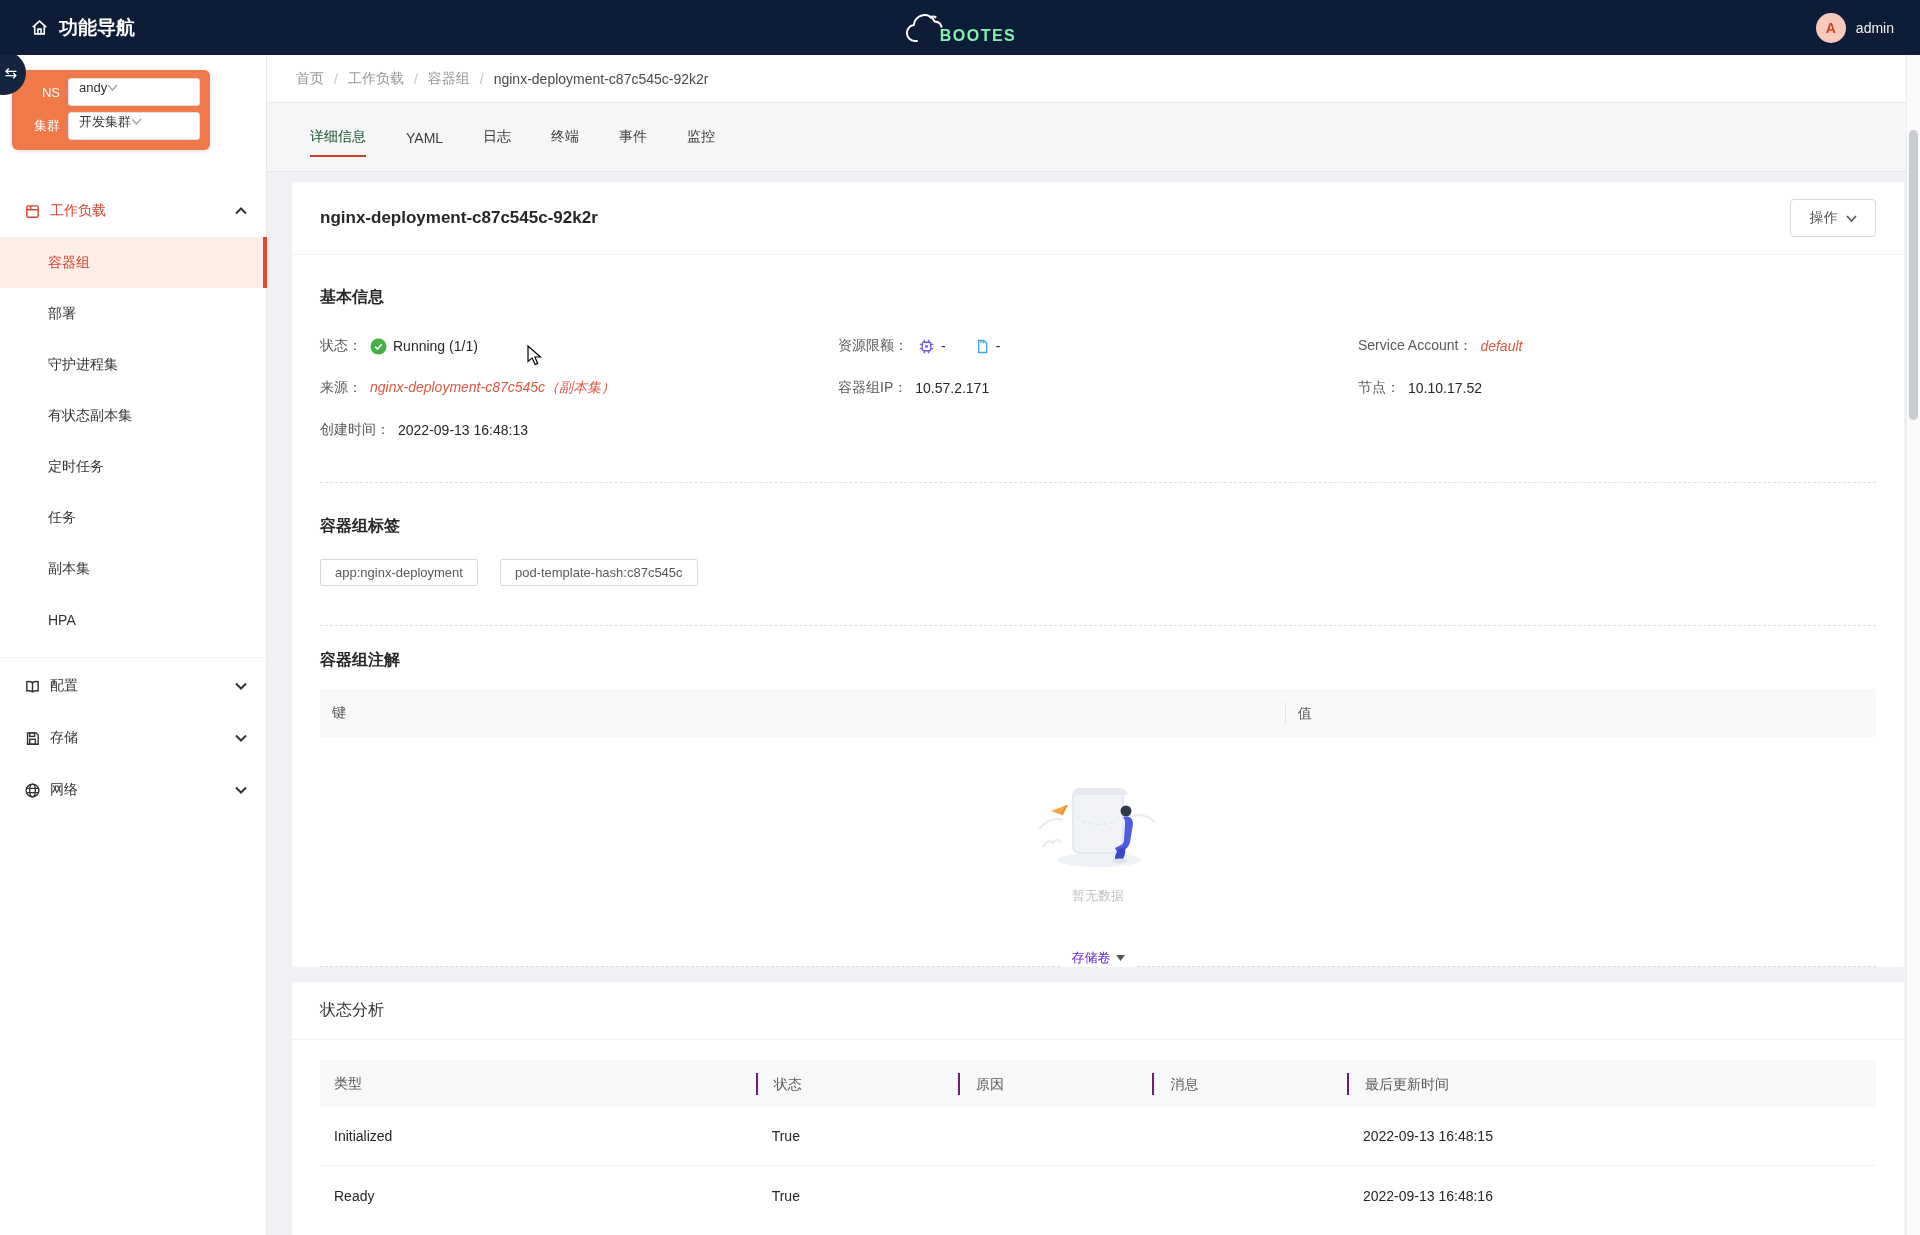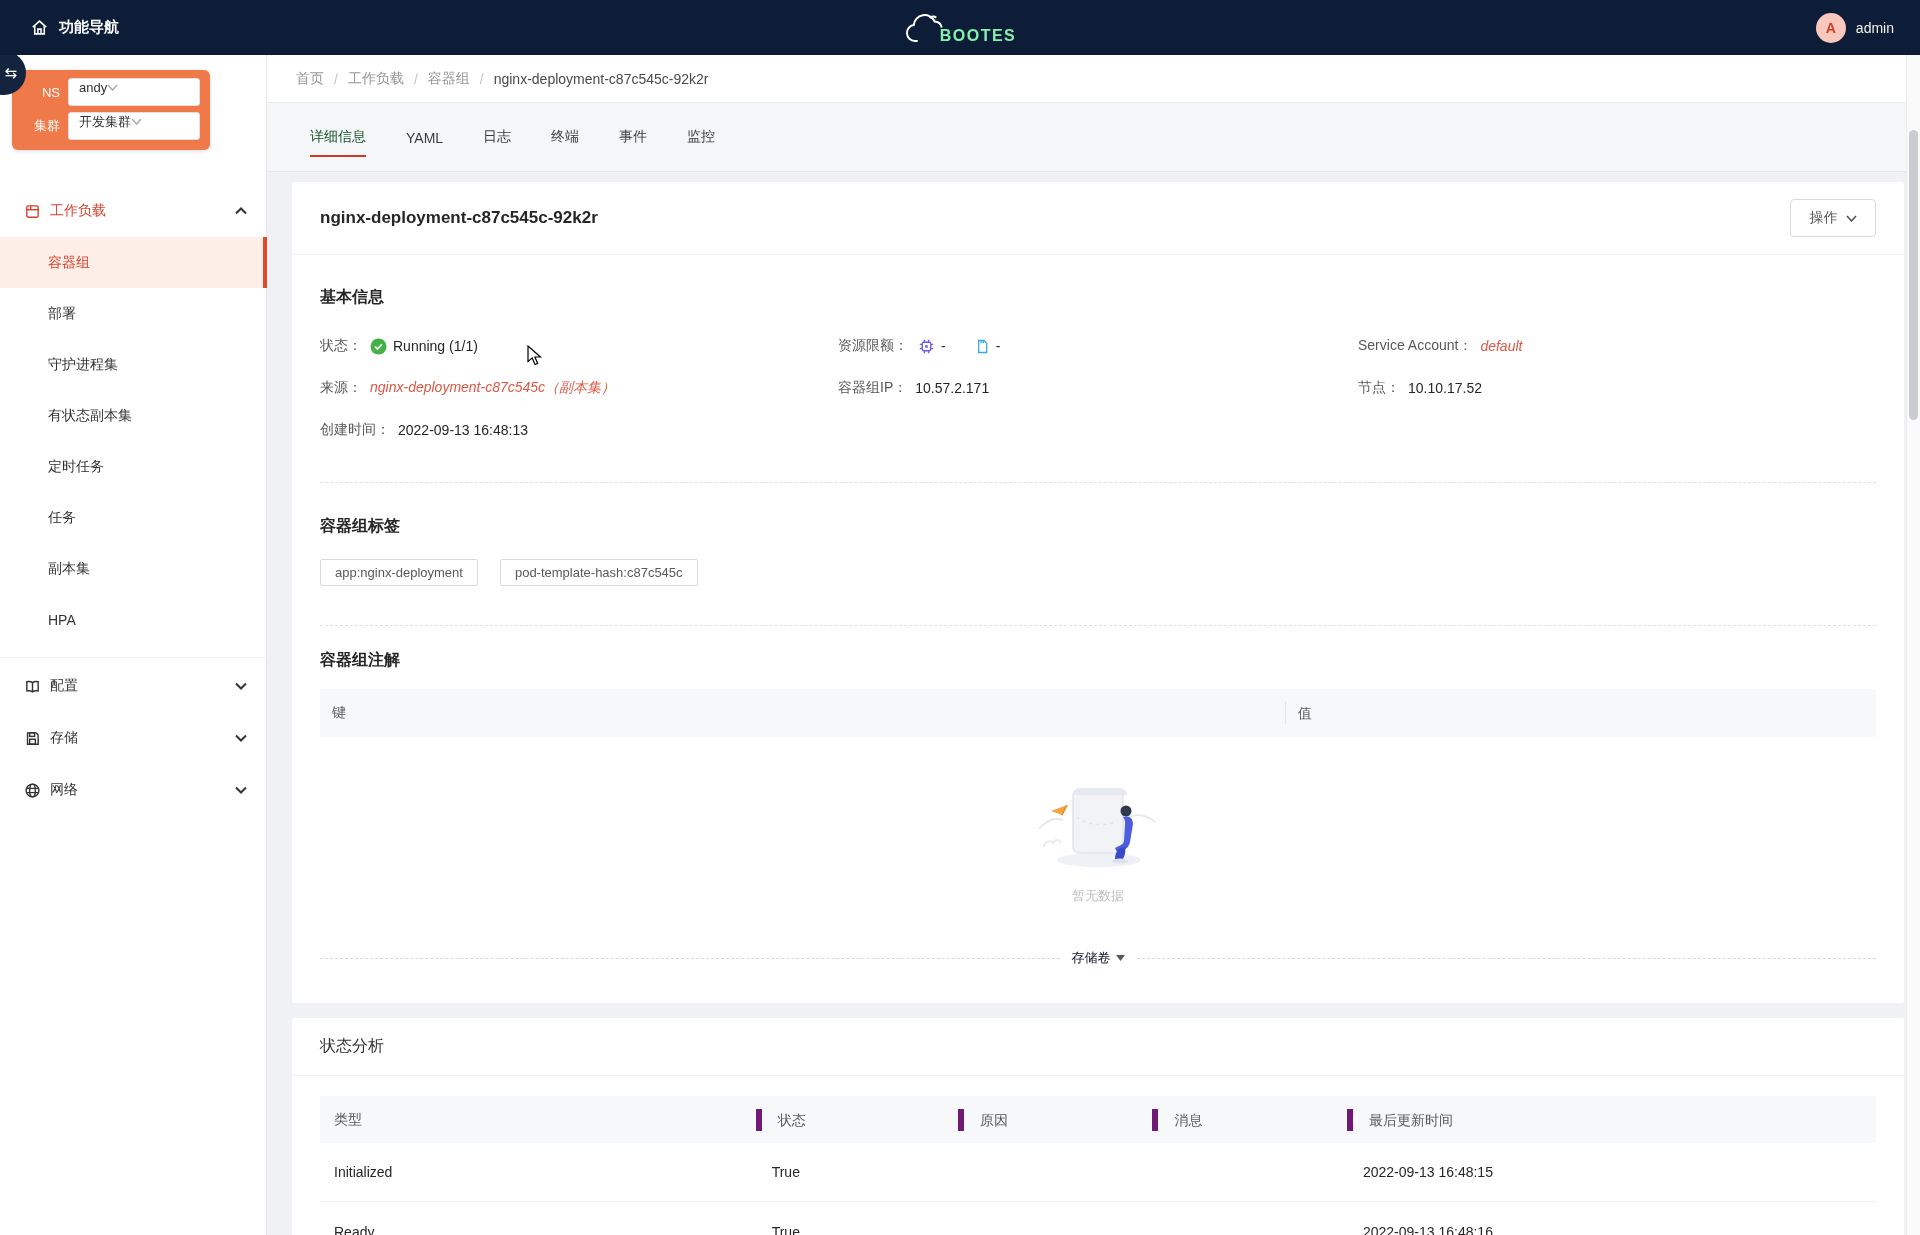--- a/index.html
+++ b/index.html
@@ -1,21 +1,21 @@
 <!DOCTYPE html>
 <html><head>
 <meta charset="utf-8">
 <style>
   * { margin:0; padding:0; box-sizing:border-box; }
   html,body { width:1920px; height:1235px; overflow:hidden; }
   body { font-family:"Liberation Sans","DejaVu Sans",sans-serif; background:#f0f1f4; color:#262626; position:relative; }
 
   
   .topbar { position:absolute; left:0; top:0; width:1920px; height:55px; background:#0d1d38; display:flex; align-items:center; z-index:30; }
-  .topbar .nav-left { display:flex; align-items:center; gap:10px; color:#fff; font-size:15px; font-weight:bold; margin-left:30px; cursor:pointer; }
+  .topbar .nav-left { display:flex; align-items:center; gap:10px; color:#fff; font-size:19px; font-weight:bold; margin-left:30px; cursor:pointer; }
   .topbar .logo { position:absolute; left:50%; top:50%; transform:translate(-50%,-50%); display:flex; align-items:flex-end; color:#86efac; }
   .topbar .user { position:absolute; right:26px; top:0; height:55px; display:flex; align-items:center; gap:10px; color:#f5f0e8; font-size:14px; cursor:pointer; }
   .avatar { width:30px; height:30px; border-radius:50%; background:#f8c8bd; color:#d43b22; font-weight:bold; font-size:14px; display:flex; align-items:center; justify-content:center; }
 
   
   .sidebar { position:absolute; left:0; top:55px; width:267px; height:1180px; background:#fff; border-right:1px solid #e8e8e8; z-index:20; }
   .collapse-btn { position:absolute; left:-18px; top:-4px; width:44px; height:44px; border-radius:50%; background:#14243f; color:#fff; font-size:15px; display:flex; align-items:center; justify-content:flex-end; padding-right:9px; cursor:pointer; z-index:40; }
   .cluster-panel { position:absolute; left:12px; top:15px; width:198px; background:#f0794a; border-radius:6px; padding:8px 10px 10px 8px; box-shadow:0 1px 4px rgba(0,0,0,.15); }
   .cp-row { display:flex; align-items:center; margin-top:6px; }
   .cp-row:first-child { margin-top:0; }
@@ -74,37 +74,37 @@
   .tag { padding:5px 14px; border:1px solid #d9d9d9; border-radius:2px; font-size:13px; color:#595959; background:#fff; }
 
   .annot-sec { padding-top:24px; }
   .annot-sec .section-heading { margin-bottom:18px; }
   .annot-header { display:flex; background:#f7f8fa; height:48px; align-items:center; font-size:14px; color:#595959; }
   .annot-header .col-key { width:62%; padding-left:12px; }
   .annot-header .col-val { flex:1; padding-left:12px; border-left:1px solid #e3e4e8; height:22px; line-height:22px; }
   .empty-block { padding:40px 0 26px; display:flex; flex-direction:column; align-items:center; }
   .empty-text { margin-top:10px; font-size:13px; color:#bfbfbf; }
 
-  .expander { display:flex; align-items:center; font-size:13px; color:#0f172a; margin:18px 0 0; padding-bottom:36px; cursor:pointer; }
+  .expander { display:flex; align-items:flex-end; font-size:13px; color:#6d28d9; margin:18px 0 0; cursor:pointer; }
   .expander::before,.expander::after { content:""; flex:1; border-top:1px dashed #d9d9d9; }
   .expander .exp-label { display:flex; align-items:center; gap:5px; margin:0 12px; }
 
   
   .card-status { margin-top:15px; min-height:350px; }
   .status-heading-row { height:58px; display:flex; align-items:center; padding:0 28px; border-bottom:1px solid #f0f0f0; font-size:16px; color:#333; }
   .status-table { margin:20px 28px 0; }
   .st-header { display:flex; background:#f7f8fa; height:47px; align-items:center; font-size:14px; color:#595959; }
   .st-row { display:flex; height:59px; align-items:center; font-size:14px; color:#262626; border-bottom:1px solid #f0f0f0; }
   .st-row:last-child { border-bottom:none; }
   .c1 { width:28%; padding-left:14px; }
   .c2 { width:13%; padding-left:16px; }
   .c3 { width:12.5%; padding-left:16px; }
   .c4 { width:12.5%; padding-left:16px; }
   .c5 { flex:1; padding-left:16px; }
-  .st-header .c2,.st-header .c3,.st-header .c4,.st-header .c5 { border-left:6px solid #701a75; height:22px; line-height:22px; display:flex; align-items:center; }
+  .st-header .c2,.st-header .c3,.st-header .c4,.st-header .c5 { border-left:2px solid #701a75; height:22px; line-height:22px; display:flex; align-items:center; }
 
   
   .scrollbar-track { position:absolute; right:0; top:55px; width:14px; height:1180px; background:#fafafa; border-left:1px solid #ececec; z-index:25; }
   .scrollbar-thumb { position:absolute; left:2px; top:75px; width:9px; height:290px; background:#c9cdd2; border-radius:5px; }
 
   .cursor { position:absolute; left:527px; top:345px; z-index:50; pointer-events:none; }
 </style>
 </head>
 <body>
 

